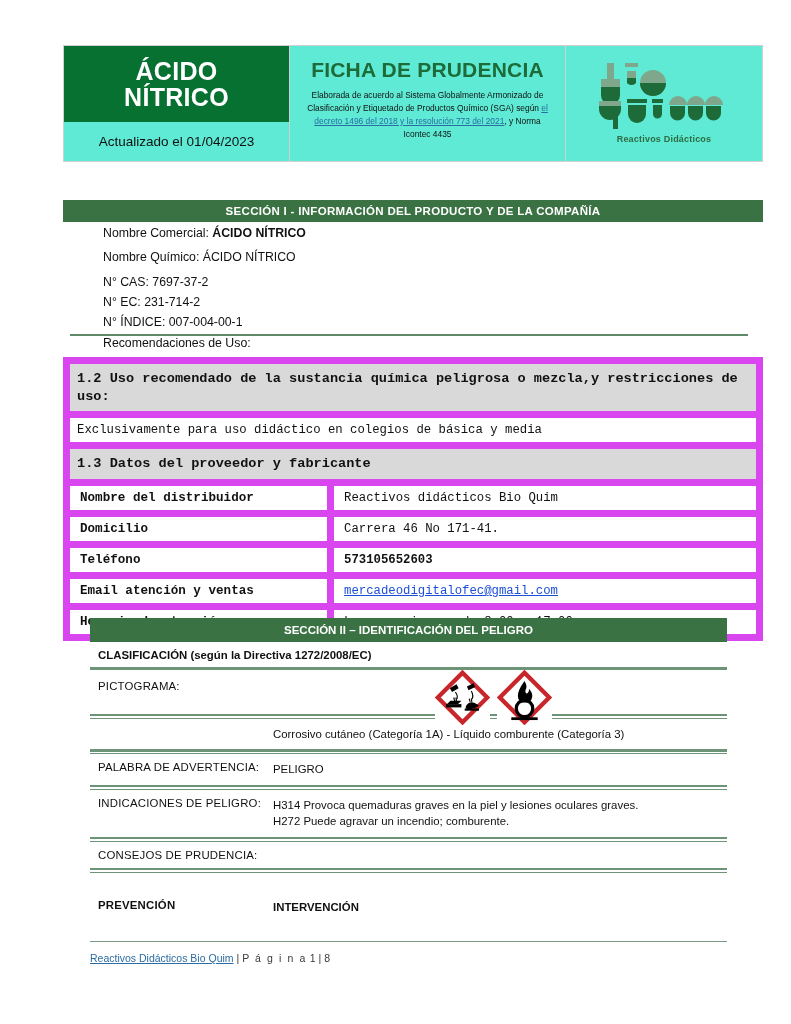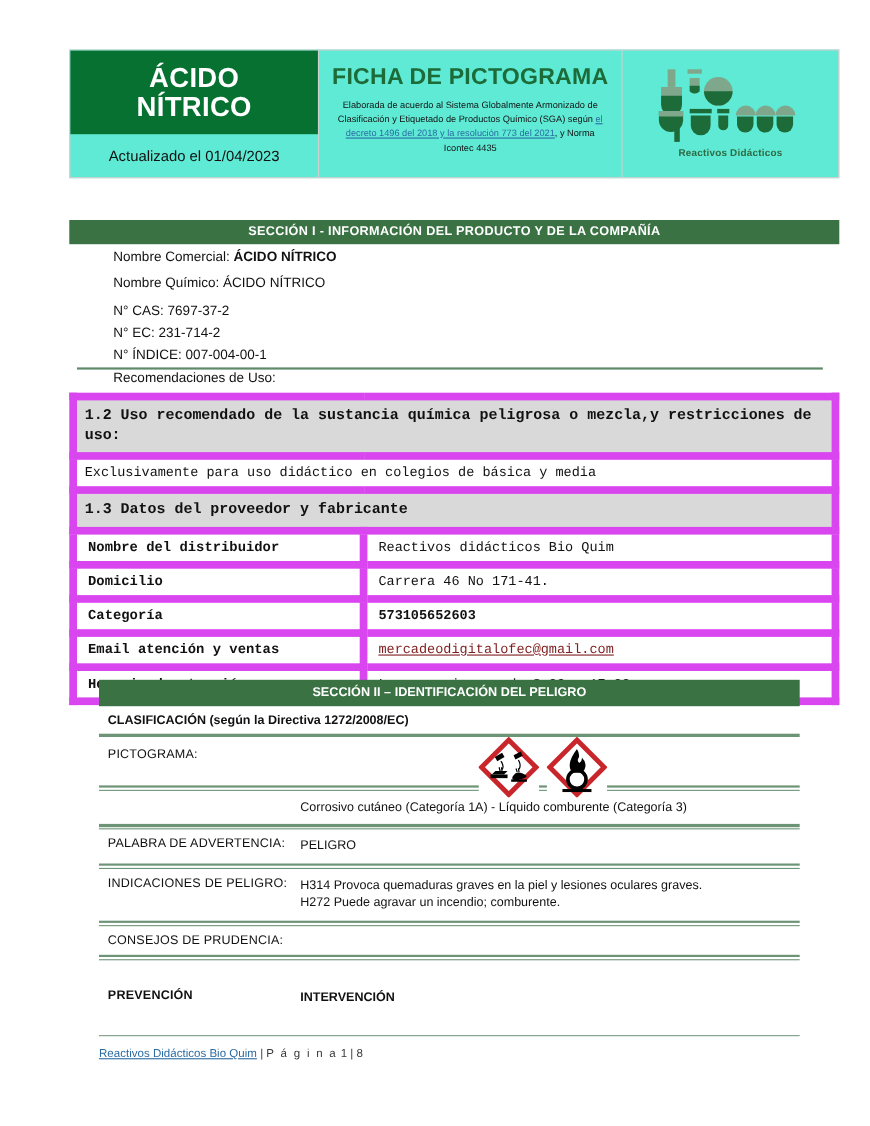--- a/index.html
+++ b/index.html
@@ -173,21 +173,21 @@
   }
   .tbl td.lbl {
     width: 240px;
     font-weight: bold;
     font-size: 12.6px;
     padding-left: 10px;
   }
   .tbl td.val { padding-left: 10px; }
   .tbl td.val.bold { font-weight: bold; }
   .tbl .mail {
-    color: #7f1d1d;
+    color: #1d4ed8;
     text-decoration: underline;
   }
 
   
   .sec2 {
     position: absolute;
     left: 90px;
     top: 618px;
     width: 637px;
   }
@@ -284,21 +284,21 @@
       <div class="title-block">
         <div>
           <div>ÁCIDO</div>
           <div>NÍTRICO</div>
         </div>
       </div>
       <div class="date-block">Actualizado el 01/04/2023</div>
     </div>
 
     <div class="header-center">
-      <div class="ficha-title">FICHA DE PICTOGRAMA</div>
+      <div class="ficha-title">FICHA DE PRUDENCIA</div>
       <div class="ficha-sub"><span>Elaborada de acuerdo al Sistema Globalmente Armonizado de Clasificación y Etiquetado de Productos Químico (SGA) según </span><a class="lnk" href="#">el decreto 1496 del 2018 y la resolución 773 del 2021</a><span>, y Norma Icontec 4435</span></div>
     </div>
 
     <div class="header-right">
       <div class="logo">
         <svg width="150" height="72" viewBox="0 0 150 72" xmlns="http://www.w3.org/2000/svg">
 
           <rect x="18" y="2" width="7" height="16" fill="#7fa78c"></rect>
           <path d="M12 18 h19 v16 a9.5 9.5 0 0 1 -19 0 z" fill="#7fa78c"></path>
           <path d="M12 26 h19 v8 a9.5 9.5 0 0 1 -19 0 z" fill="#1d6b39"></path>
@@ -359,21 +359,21 @@
 
       <tr>
         <td class="lbl">Nombre del distribuidor</td>
         <td class="val">Reactivos didácticos Bio Quim</td>
       </tr>
       <tr>
         <td class="lbl">Domicilio</td>
         <td class="val">Carrera 46 No 171-41.</td>
       </tr>
       <tr>
-        <td class="lbl">Categoría</td>
+        <td class="lbl">Teléfono</td>
         <td class="val bold">573105652603</td>
       </tr>
       <tr>
         <td class="lbl">Email atención y ventas</td>
         <td class="val"><a class="mail" href="#">mercadeodigitalofec@gmail.com</a></td>
       </tr>
       <tr>
         <td class="lbl">Horario de atención</td>
         <td class="val">Lunes a viernes de 8:00 a 17:00</td>
       </tr>

